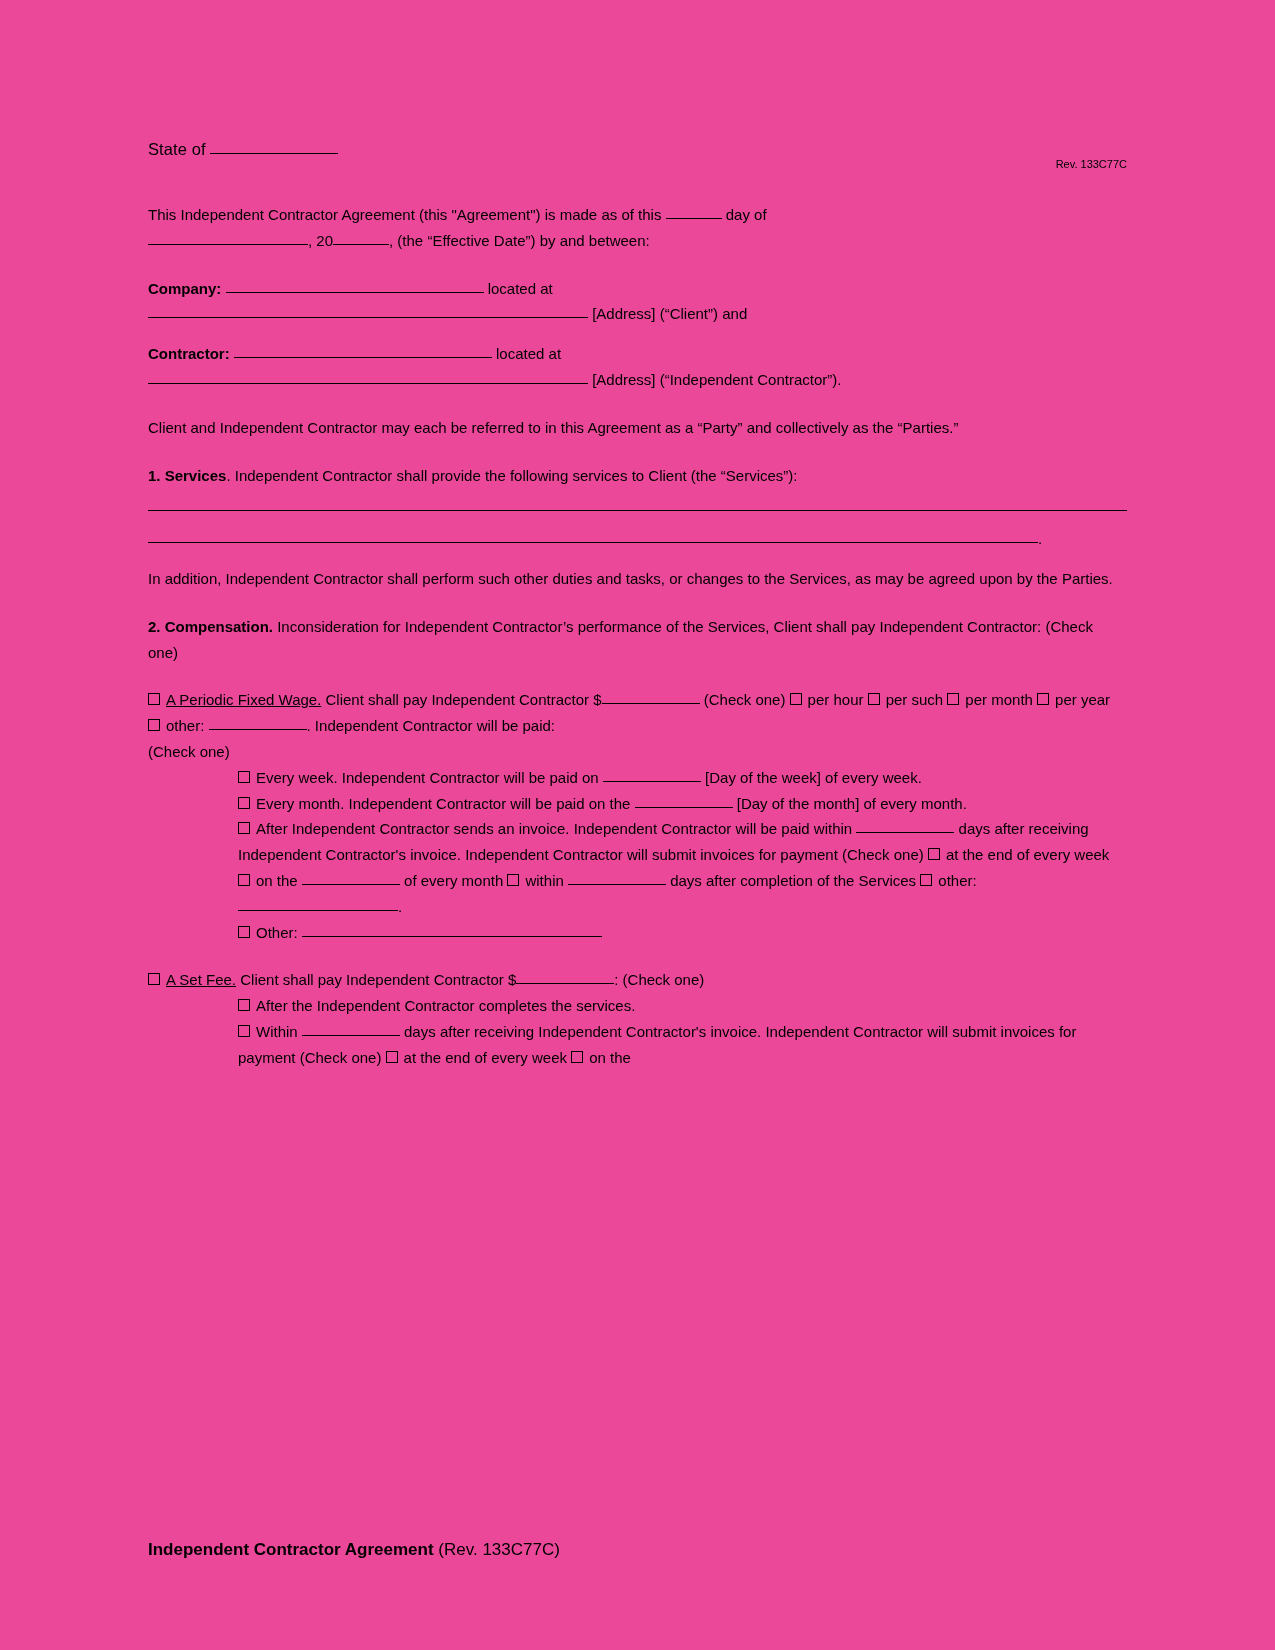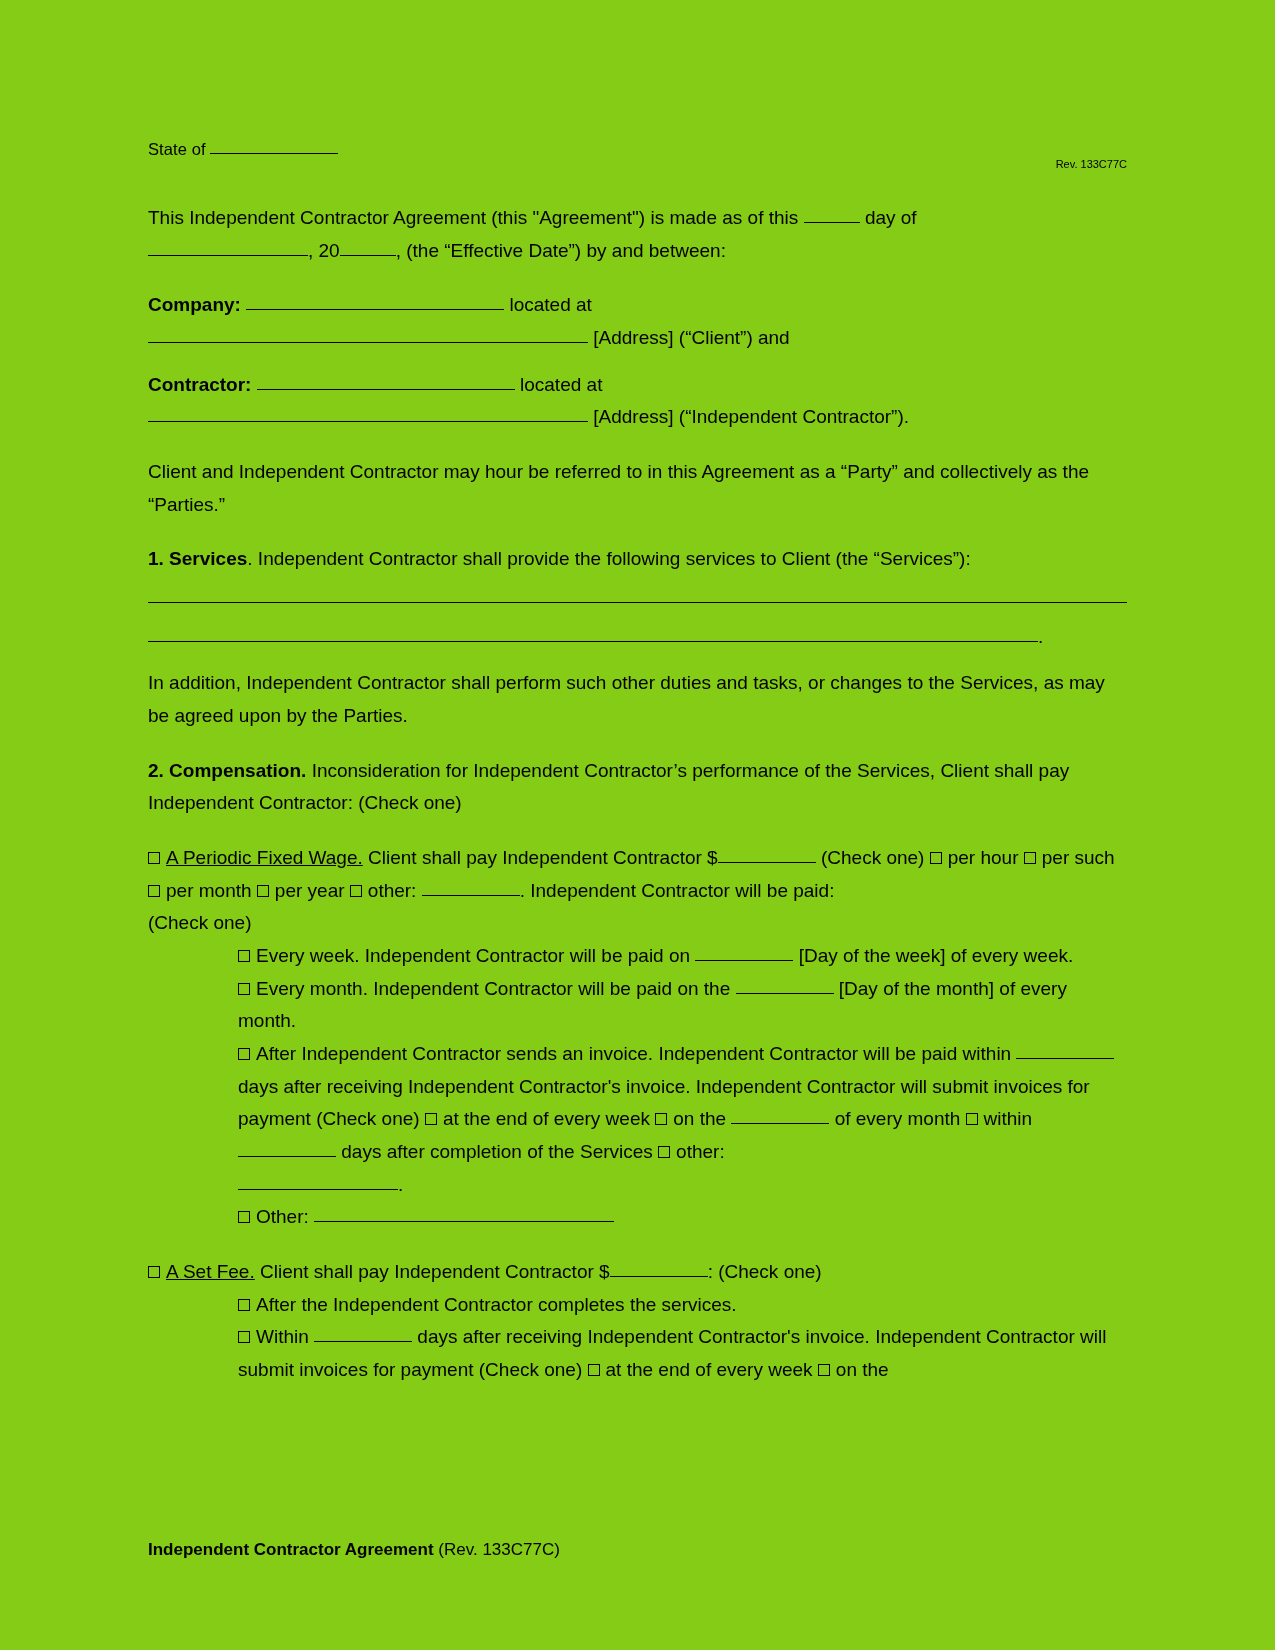--- a/index.html
+++ b/index.html
@@ -9,21 +9,21 @@
   }
   body {
     font-family: "Liberation Sans", sans-serif;
     color: #000000;
   }
   .page {
     position: relative;
     width: 1275px;
     height: 1650px;
     margin: 0 auto;
-    background: #84cc16;
+    background: #ec4899;
     box-sizing: border-box;
     padding: 140px 148px 0 148px;
   }
   .header-row {
     position: relative;
     height: 36px;
   }
   .state-of {
     position: absolute;
     left: 0;
@@ -48,21 +48,21 @@
     font-size: 30.5px;
     font-weight: bold;
     text-align: center;
     margin: 10px 0 0 0;
     padding-bottom: 10px;
     border-bottom: 2.5px solid #000;
     letter-spacing: -0.2px;
     white-space: nowrap;
   }
   .body-text {
-    font-size: 19px;
+    font-size: 15px;
     line-height: 1.72;
     margin-top: 26px;
   }
   p {
     margin: 0 0 0 0;
   }
   .spacer-sm { height: 14px; }
   .spacer-md { height: 22px; }
   .bold { font-weight: bold; }
   .ul { text-decoration: underline; }
@@ -141,21 +141,21 @@
     <p>
       <span class="bold">Contractor:</span>
       <span class="u u-l"></span>
       <span>located at</span><br>
       <span class="u u-xxl"></span>
       <span>[Address] (“Independent Contractor”).</span>
     </p>
 
     <div class="spacer-md"></div>
 
-    <p>Client and Independent Contractor may hour be referred to in this Agreement as a “Party” and collectively as the “Parties.”</p>
+    <p>Client and Independent Contractor may each be referred to in this Agreement as a “Party” and collectively as the “Parties.”</p>
 
     <div class="spacer-md"></div>
 
     <p>
       <span class="bold">1. Services</span><span>. Independent Contractor shall provide the following services to Client (the “Services”):</span>
     </p>
 
     <div class="line-row">
       <span class="u u-full"></span>
     </div>

